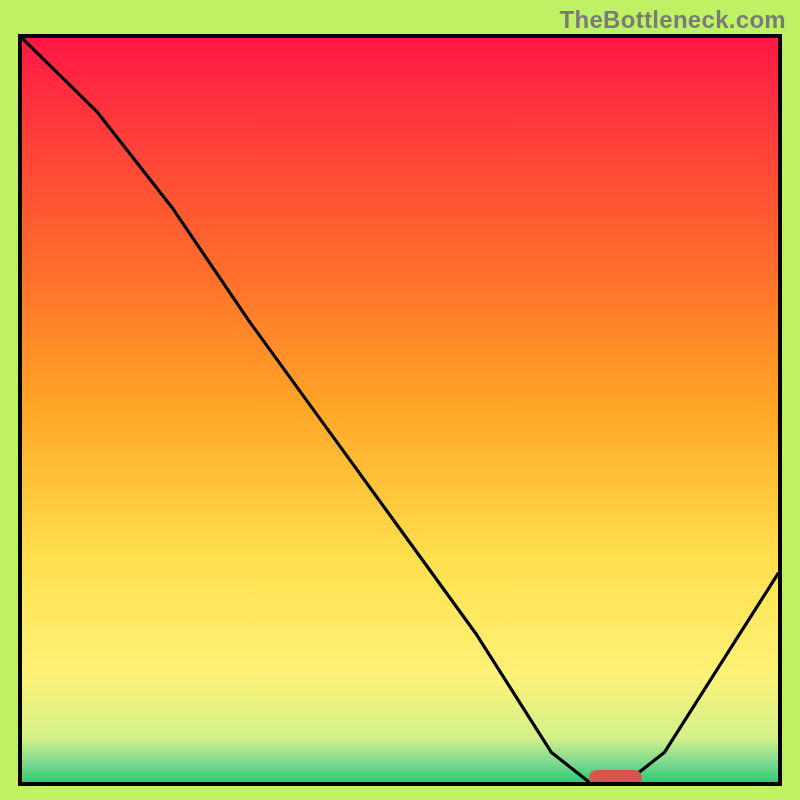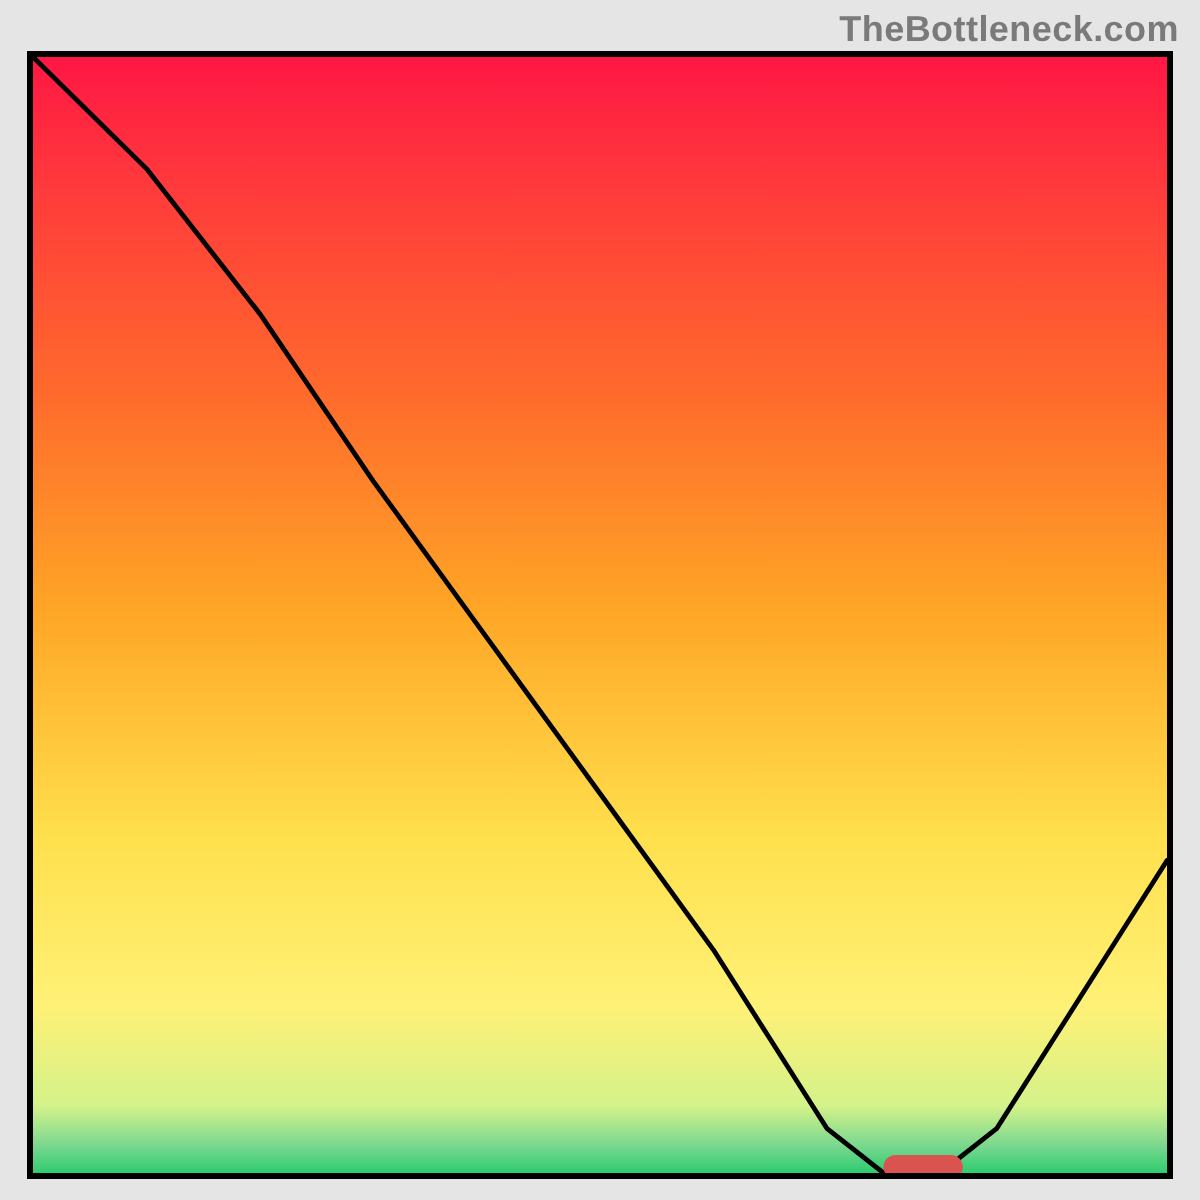--- a/index.html
+++ b/index.html
@@ -5,21 +5,21 @@
   body {
     margin: 0;
     padding: 0;
     background: #fff;
     font-family: Arial, Helvetica, sans-serif;
   }
   .frame {
     width: 800px;
     height: 800px;
     position: relative;
-    background: #e5e5e5;
+    background: #bef264;
   }
   .watermark {
     position: absolute;
     top: 6px;
     right: 14px;
     font-size: 24px;
     font-weight: bold;
     color: #7a7a7a;
     letter-spacing: 0.3px;
   }

